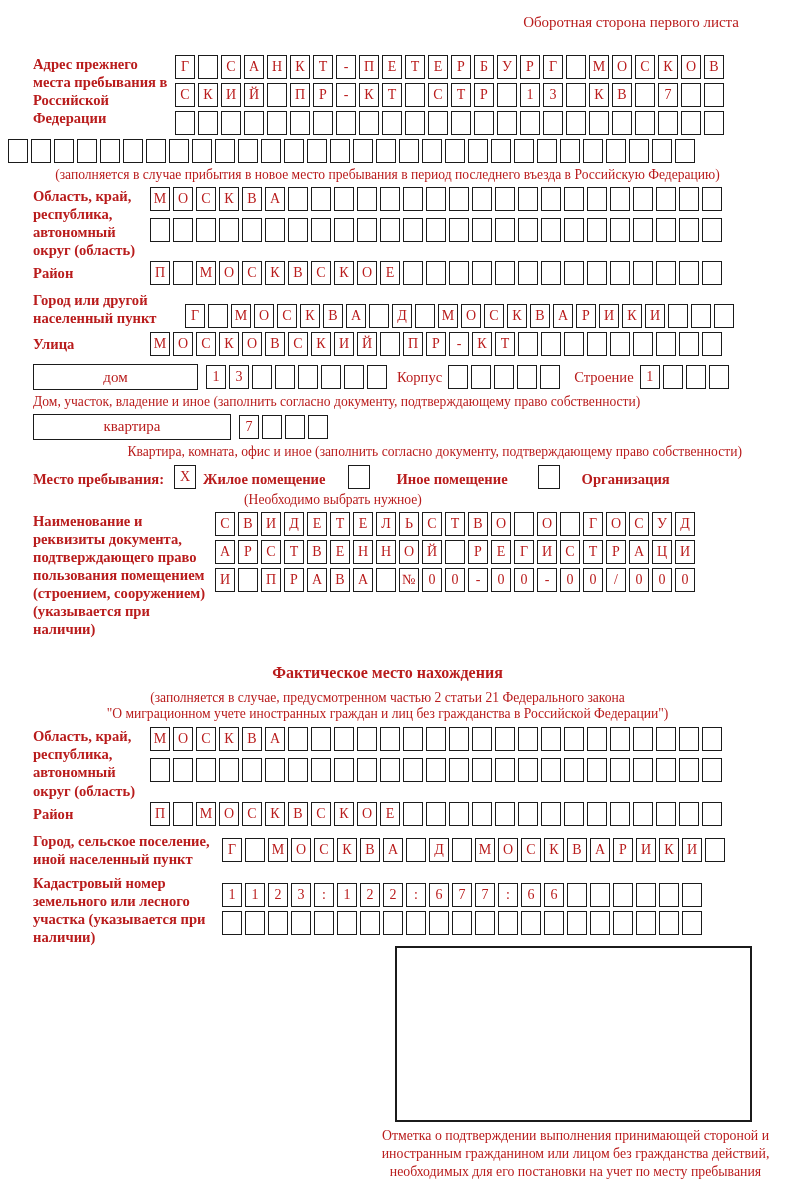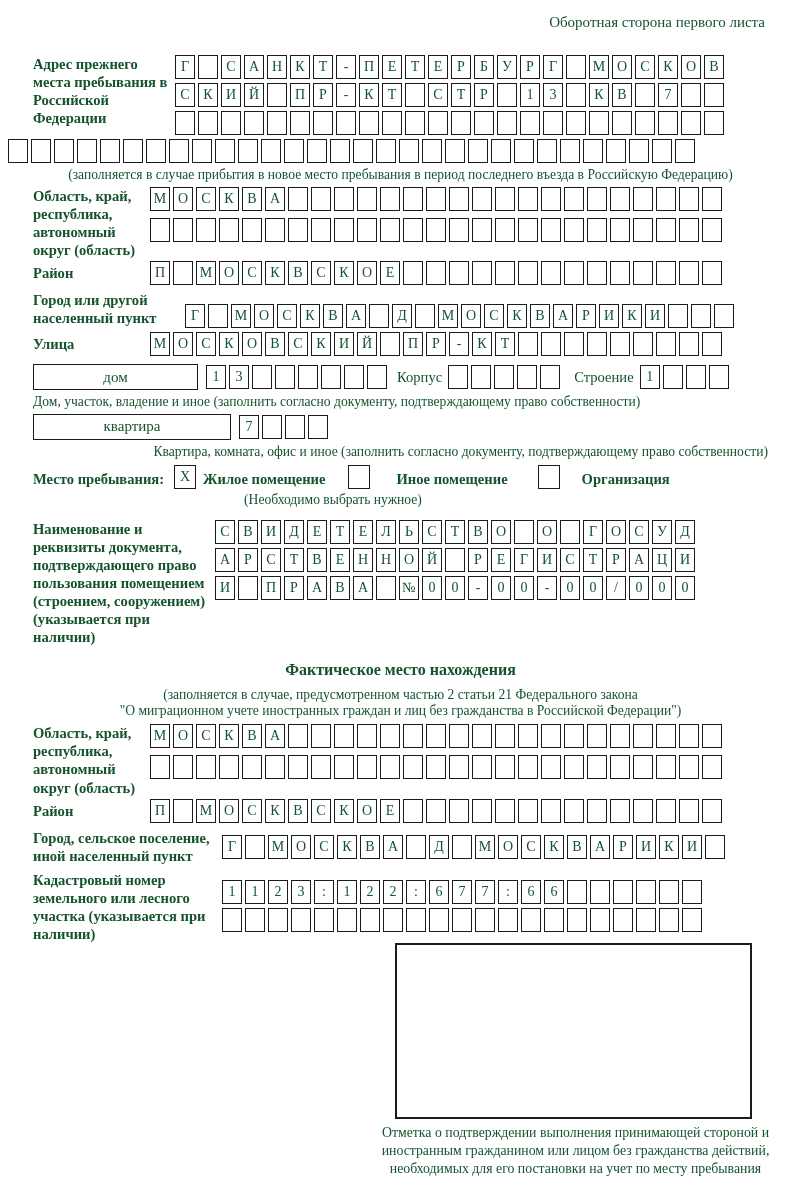--- a/index.html
+++ b/index.html
@@ -1,19 +1,19 @@
 <!DOCTYPE html>
 <html><head>
 <meta charset="utf-8">
 <style>
   html,body{margin:0;padding:0;background:#fff;}
   .page{
-    width:800px;height:1180px;background:#fff;color:#14532d;
+    width:800px;height:1180px;background:#fff;color:#b91c1c;
     font-family:"Liberation Serif",serif;position:relative;overflow:hidden;
-    box-sizing:border-box;padding:14px 32px 0 33px;
+    box-sizing:border-box;padding:14px 58px 0 33px;
   }
   .corner{font-size:15px;text-align:right;padding-right:3px;}
   .frow{display:flex;align-items:flex-start;}
   .flabel{font-size:14.6px;line-height:1.24;flex:none;font-weight:bold;}
   .cellrow{display:flex;gap:3px;margin-bottom:4px;}
   .cell{
     flex:none;width:18px;height:22px;border:1.5px solid #1b1b1b;
     display:flex;align-items:center;justify-content:center;
     font-size:14px;line-height:1;background:#fff;
   }
@@ -353,21 +353,21 @@
     <div class="flabel">Место пребывания:</div>
     <div class="chk" style="margin-left:10px;">X</div>
     <div class="flabel" style="margin-left:7px;">Жилое помещение</div>
     <div class="chk" style="margin-left:23px;"></div>
     <div class="flabel" style="margin-left:26px;">Иное помещение</div>
     <div class="chk" style="margin-left:30px;"></div>
     <div class="flabel" style="margin-left:22px;">Организация</div>
   </div>
   <div class="note" style="width:300px;margin-left:150px;margin-top:3px;">(Необходимо выбрать нужное)</div>
 
-  <div class="frow" style="margin-top:12px;">
+  <div class="frow" style="margin-top:4px;">
     <div class="flabel" style="width:182px;padding-right:6px;box-sizing:border-box;">Наименование и реквизиты документа, подтверждающего право пользования помещением (строением, сооружением) (указывается при наличии)</div>
     <div>
       <div class="cellrow">
           <span class="cell">С</span>
           <span class="cell">В</span>
           <span class="cell">И</span>
           <span class="cell">Д</span>
           <span class="cell">Е</span>
           <span class="cell">Т</span>
           <span class="cell">Е</span>
@@ -428,21 +428,21 @@
           <span class="cell">0</span>
           <span class="cell">0</span>
           <span class="cell">/</span>
           <span class="cell">0</span>
           <span class="cell">0</span>
           <span class="cell">0</span>
         </div>
     </div>
   </div>
 
-  <div class="h-bold" style="margin-top:15px;">Фактическое место нахождения</div>
+  <div class="h-bold" style="margin-top:26px;">Фактическое место нахождения</div>
   <div class="note" style="margin-top:8px;">(заполняется в случае, предусмотренном частью 2 статьи 21 Федерального закона</div>
   <div class="note">"О миграционном учете иностранных граждан и лиц без гражданства в Российской Федерации")</div>
 
   <div class="frow" style="margin-top:5px;">
     <div class="flabel" style="width:117px;">Область, край, республика, автономный округ (область)</div>
     <div>
       <div class="cellrow">
           <span class="cell">М</span>
           <span class="cell">О</span>
           <span class="cell">С</span>

